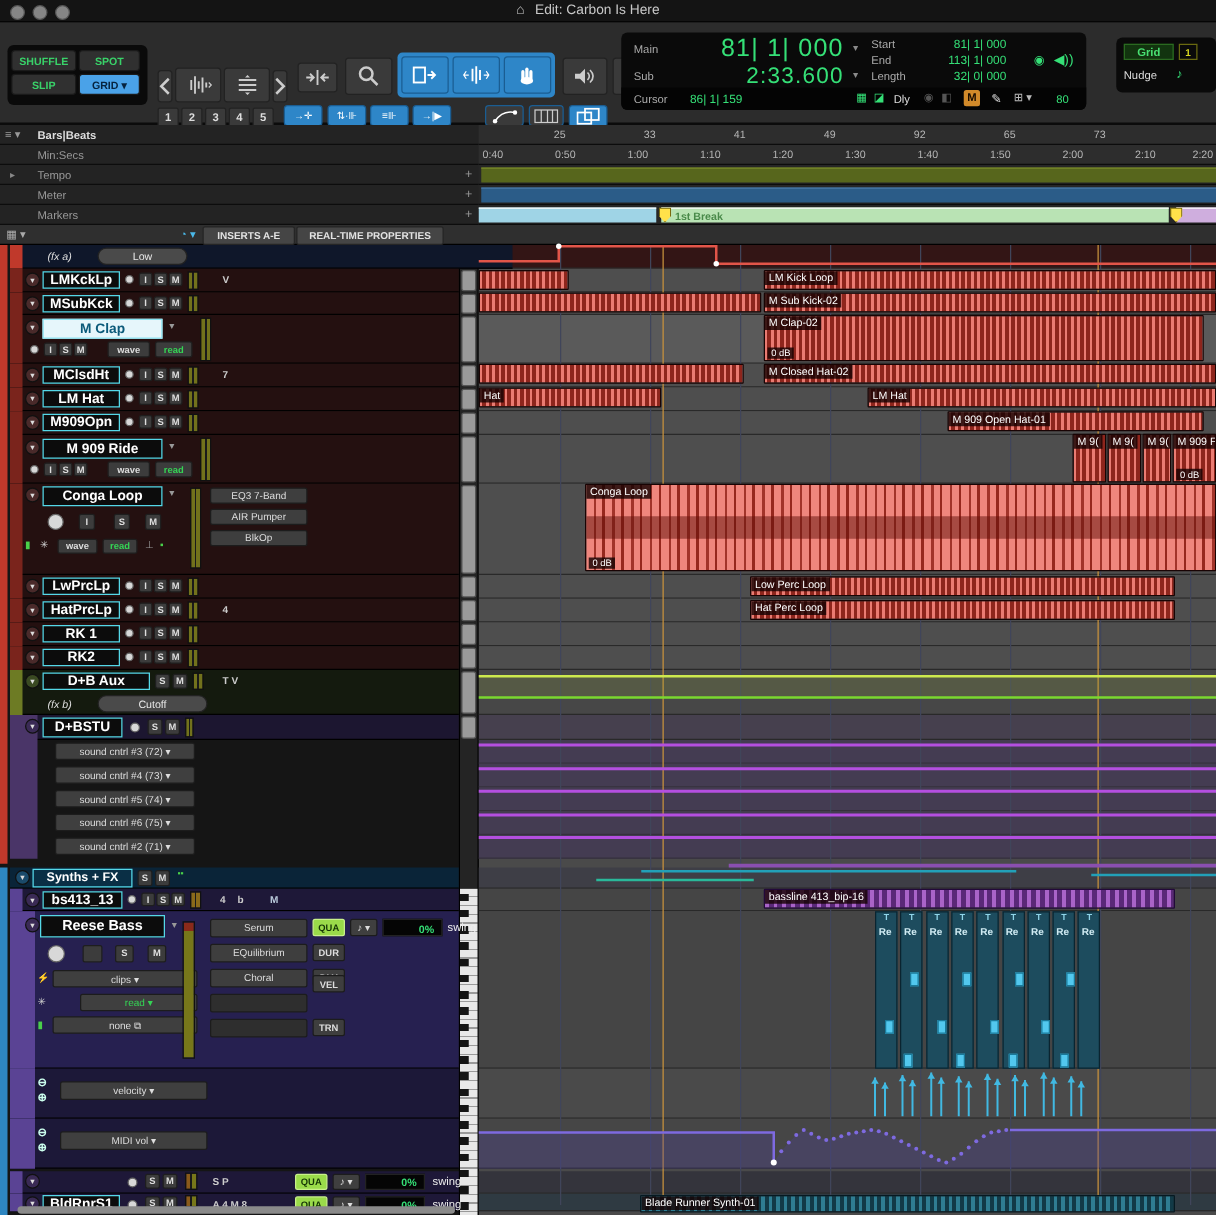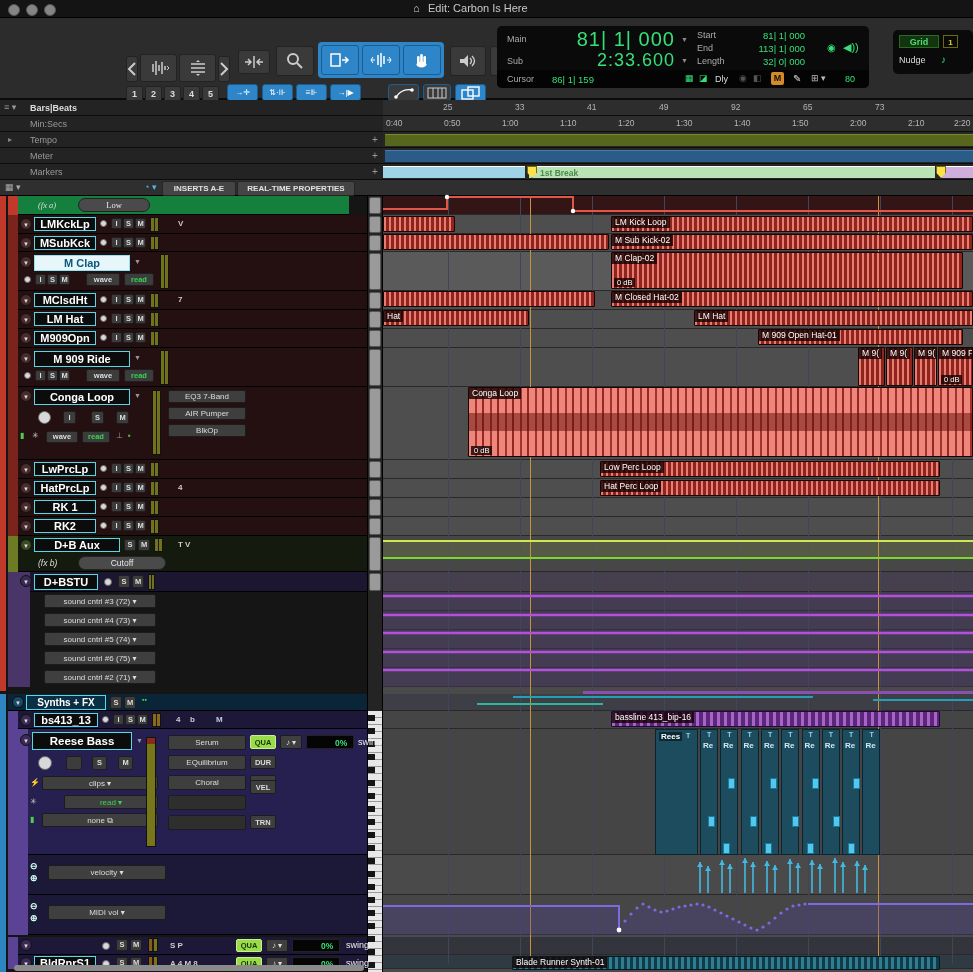--- a/index.html
+++ b/index.html
@@ -80,20 +80,26 @@
 
   <div class="abs titlebar">
     <div class="tl-dot" style="left:8px;"></div>
     <div class="tl-dot" style="left:26px;"></div>
     <div class="tl-dot" style="left:44px;"></div>
     <span class="txt win-title" style="left:413px;">⌂</span>
     <span class="txt win-title" style="left:428px;">Edit: Carbon Is Here</span>
   </div>
 
   <div class="abs toolbar">
+    <div class="panel" style="left:6px;top:18px;width:112px;height:48px;" id="mode-panel">
+        <div class="abs mode-btn" style="left: 3px; top: 4px; width: 52px; height: 17px; line-height: 16px;">SHUFFLE</div>
+        <div class="abs mode-btn" style="left: 57px; top: 4px; width: 49px; height: 17px; line-height: 16px;">SPOT</div>
+        <div class="abs mode-btn" style="left: 3px; top: 23px; width: 52px; height: 17px; line-height: 16px;">SLIP</div>
+        <div class="abs mode-btn active" style="left: 57px; top: 23px; width: 49px; height: 17px; line-height: 16px;">GRID ▾</div>
+      </div>
     <div id="zoom-cluster">
         <div class="abs tool-btn" style="left: 126px; top: 38px; width: 12px; height: 26px;">
           <svg width="10" height="14">
             <path d="M8 1 L2 7 L8 13" fill="none" stroke="#ccc" stroke-width="2"></path>
           </svg>
         </div>
         <div class="abs tool-btn" style="left: 140px; top: 36px; width: 37px; height: 28px;">
           <svg width="22" height="16">
             <g stroke="#ccc" stroke-width="1.5">
               <line x1="3" y1="8" x2="3" y2="8"></line>
@@ -361,21 +367,21 @@
       <div class="abs" style="left: 369px; top: 349px; width: 12px; height: 37px; background: rgb(154, 154, 154); border: 1px solid rgb(85, 85, 85); border-radius: 2px;"></div>
       <div class="abs" style="left: 369px; top: 388px; width: 12px; height: 71px; background: rgb(154, 154, 154); border: 1px solid rgb(85, 85, 85); border-radius: 2px;"></div>
       <div class="abs" style="left: 369px; top: 461px; width: 12px; height: 17px; background: rgb(154, 154, 154); border: 1px solid rgb(85, 85, 85); border-radius: 2px;"></div>
       <div class="abs" style="left: 369px; top: 480px; width: 12px; height: 17px; background: rgb(154, 154, 154); border: 1px solid rgb(85, 85, 85); border-radius: 2px;"></div>
       <div class="abs" style="left: 369px; top: 499px; width: 12px; height: 17px; background: rgb(154, 154, 154); border: 1px solid rgb(85, 85, 85); border-radius: 2px;"></div>
       <div class="abs" style="left: 369px; top: 518px; width: 12px; height: 17px; background: rgb(154, 154, 154); border: 1px solid rgb(85, 85, 85); border-radius: 2px;"></div>
       <div class="abs" style="left: 369px; top: 537px; width: 12px; height: 34px; background: rgb(154, 154, 154); border: 1px solid rgb(85, 85, 85); border-radius: 2px;"></div>
       <div class="abs" style="left: 369px; top: 573px; width: 12px; height: 18px; background: rgb(154, 154, 154); border: 1px solid rgb(85, 85, 85); border-radius: 2px;"></div>
       <div class="abs" style="left: 368px; top: 711px; width: 14px; height: 261px; background: repeating-linear-gradient(rgb(232, 232, 232) 0px, rgb(232, 232, 232) 6px, rgb(154, 154, 154) 6px, rgb(154, 154, 154) 7px);"></div>
       <div class="abs" style="left: 368px; top: 711px; width: 7px; height: 261px; background: repeating-linear-gradient(transparent 0px, transparent 4px, rgb(21, 21, 21) 4px, rgb(21, 21, 21) 10px, transparent 10px, transparent 13px);"></div>
-      <div class="abs trow" style="left: 8px; top: 196px; width: 341px; height: 19px; background: #15803d; font-family: Liberation Serif, serif;">
+      <div class="abs trow" style="left: 8px; top: 196px; width: 402px; height: 19px; background: #0f172a;">
         <div class="abs chip" style="left: 0px; top: 0px; width: 10px; height: 19px; background: rgb(192, 57, 43);"></div>
         <span class="txt" style="left: 30px; top: 4px; font-size: 8.5px; color: rgb(221, 221, 221); font-style: italic;">(fx a)</span>
         <div class="abs graybtn" style="left: 70px; top: 2px; width: 72px; height: 14px; line-height: 13px;">Low</div>
       </div>
       <div class="abs trow" style="left: 8px; top: 215px; width: 359px; height: 19px; background: rgb(36, 16, 16);">
         <div class="abs chip" style="left: 0px; top: 0px; width: 10px; height: 19px; background: rgb(122, 36, 28);"></div>
         <div class="abs collapse" style="left: 12px; top: 3px; width: 12px; height: 12px;">▼</div>
         <div class="abs tname" style="left: 26px; top: 2px; width: 62px; height: 14px; line-height: 12px;">LMKckLp</div>
         <div class="abs dotbtn" style="left: 92px; top: 5px; width: 7px; height: 7px;"></div>
         <div class="abs mini" style="left: 103px; top: 3px; width: 11px; height: 11px; line-height: 9px;">I</div>
@@ -681,24 +687,20 @@
       <div class="abs clip a" style="left: 600px; top: 480px; width: 340px; height: 16px;">
         <div class="lbl">Hat Perc Loop</div>
       </div>
       <div class="abs clip mp" style="left: 611px; top: 711px; width: 329px; height: 16px;">
         <div class="lbl">bassline 413_bip-16</div>
       </div>
       <div class="abs clip bl" style="left: 512px; top: 956px; width: 428px; height: 14px; text-decoration: underline;">
         <div class="lbl">Blade Runner Synth-01</div>
       </div>
       <div class="abs" style="left: 655px; top: 729px; width: 228px; height: 126px;">
-        <div class="abs rclip" style="left: 0px; top: 0px; width: 43px; height: 126px;">
-          <span class="txt" style="left: 3px; top: 2px; font-size: 8px; color: rgb(255, 255, 255); font-weight: bold; background: rgba(5, 25, 32, 0.7); padding: 0px 2px;">Rees</span>
-          <span class="txt" style="left: 30px; top: 2px; font-size: 7px; color: rgb(143, 212, 232); font-weight: bold;">T</span>
-        </div>
         <div class="abs rclip" style="left: 45px; top: 0px; width: 18px; height: 126px;">
           <span class="txt" style="left: 6px; top: 1px; font-size: 7px; color: rgb(143, 212, 232); font-weight: bold;">T</span>
           <span class="txt" style="left: 2px; top: 11px; font-size: 8px; color: rgb(207, 234, 242); font-weight: bold;">Re</span>
         </div>
         <div class="abs rclip" style="left: 65.3px; top: 0px; width: 18px; height: 126px;">
           <span class="txt" style="left: 6px; top: 1px; font-size: 7px; color: rgb(143, 212, 232); font-weight: bold;">T</span>
           <span class="txt" style="left: 2px; top: 11px; font-size: 8px; color: rgb(207, 234, 242); font-weight: bold;">Re</span>
         </div>
         <div class="abs rclip" style="left: 85.6px; top: 0px; width: 18px; height: 126px;">
           <span class="txt" style="left: 6px; top: 1px; font-size: 7px; color: rgb(143, 212, 232); font-weight: bold;">T</span>

